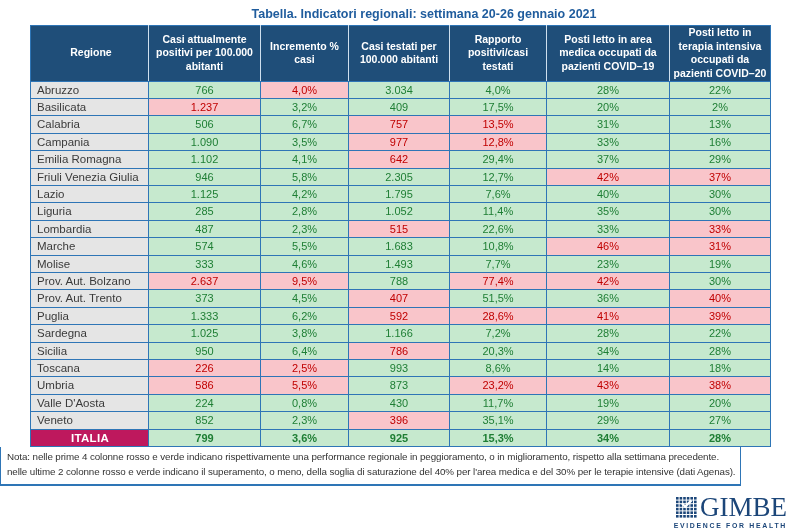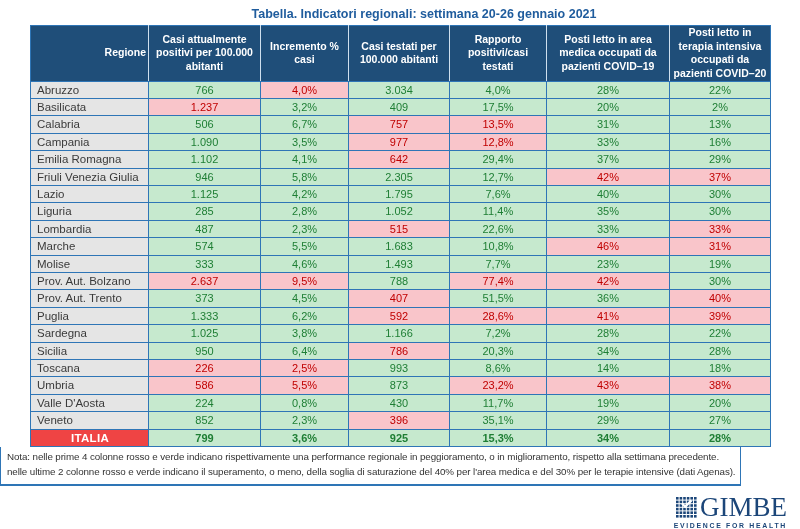--- a/index.html
+++ b/index.html
@@ -9,35 +9,35 @@
   }
   table.indicators{
     border-collapse:collapse;table-layout:fixed;width:740px;margin:4px 0 0 30px;
     border:1.5px solid #2E75B6;
   }
   th{
     background:#1F4E79;color:#ffffff;font-weight:bold;font-size:10.5px;line-height:1.3;
     text-align:center;vertical-align:middle;height:47px;padding:0 2px;
     border-right:1px solid #cfe0ee;border-bottom:1px solid #2E75B6;
   }
-  th:first-child{text-align:right;padding-left:5px;}
+  th:first-child{text-align:center;padding-left:5px;}
   th:last-child{border-right:none;}
   col.c0{width:118px;} col.c1{width:112px;} col.c2{width:88px;} col.c3{width:101px;}
   col.c4{width:97px;} col.c5{width:123px;} col.c6{width:101px;}
   td{
     border:1px solid #2E75B6;height:16.4px;line-height:16.4px;padding:0;
     text-align:center;font-size:11px;white-space:nowrap;overflow:hidden;
   }
   td.region{
     text-align:left;padding-left:6px;background:#e5e5e5;color:#3a3a3a;font-size:11.5px;
   }
   td.green{background:#C6E9CE;color:#1E7E34;}
   td.red{background:#F9C5CA;color:#C00000;}
   tr.total td{font-weight:bold;}
-  tr.total td.region{background:#ef4444;color:#ffffff;letter-spacing:0.3px;padding-left:40px;}
+  tr.total td.region{background:#be185d;color:#ffffff;letter-spacing:0.3px;padding-left:40px;}
   .note-box{
     width:726.5px;border:1.5px solid #2E75B6;border-top:none;
     padding:3px 6px 5px 6px;font-size:9.8px;letter-spacing:-0.1px;color:#333333;line-height:1.5;
     border-bottom-width:2px;white-space:nowrap;
   }
   .logo{
     position:absolute;right:13px;top:494px;text-align:center;color:#1C4679;
   }
   .logo-row{display:flex;align-items:center;justify-content:flex-end;gap:3px;}
   .logo-text{

